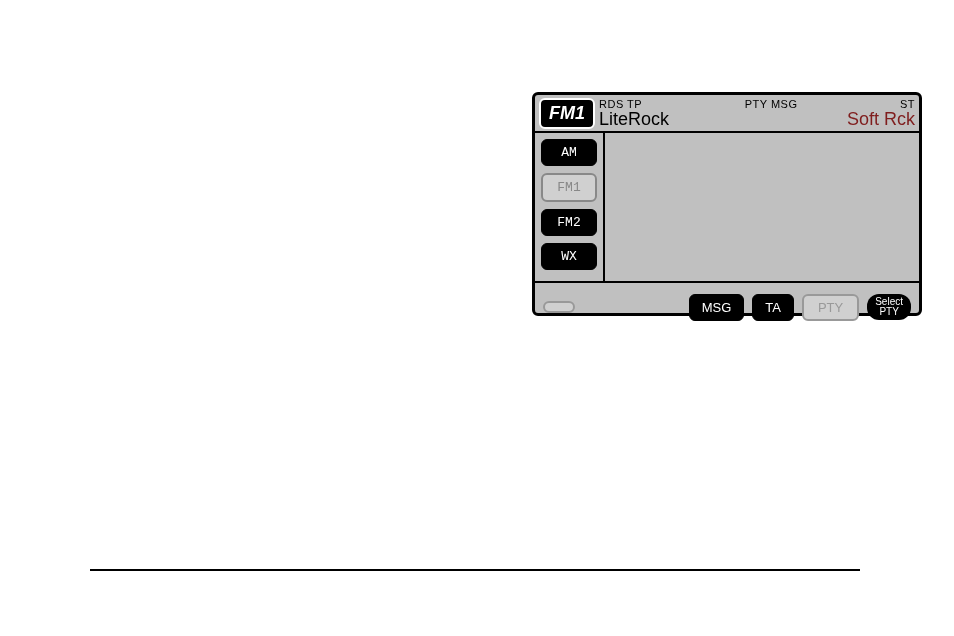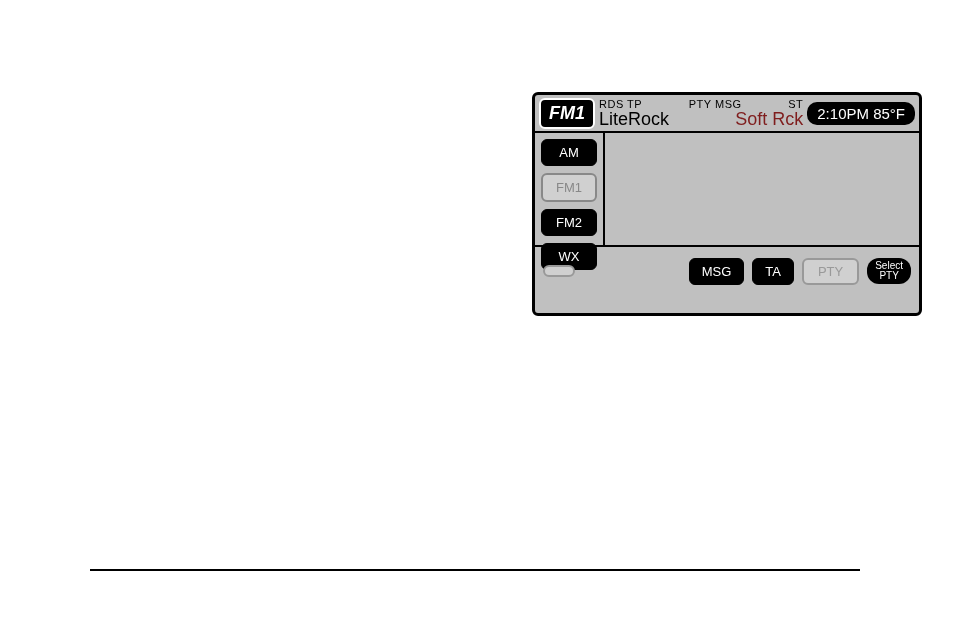--- a/index.html
+++ b/index.html
@@ -71,21 +71,22 @@
     .clock-temp {
       background: black;
       color: white;
       font-size: 15px;
       padding: 3px 10px;
       border-radius: 10px;
       white-space: nowrap;
     }
     .body-area {
       display: flex;
-      height: 112px;
+      height: 148px;
+      font-family: Liberation Mono, monospace;
     }
     .side-buttons {
       width: 70px;
       display: flex;
       flex-direction: column;
       padding: 6px 6px;
       gap: 7px;
       border-right: 2px solid black;
     }
     .side-btn {
@@ -174,21 +175,20 @@
       <div class="status-row">
         <span class="status-text">RDS TP</span>
         <span class="status-text">PTY MSG</span>
         <span class="status-text">ST</span>
       </div>
       <div class="status-row">
         <span class="station-name">LiteRock</span>
         <span class="genre-name">Soft Rck</span>
       </div>
     </div>
-    <div class="clock-temp">2:10PM 85°F</div>
   </div>
 
   <div class="body-area">
     <div class="side-buttons">
       <div class="side-btn">AM</div>
       <div class="side-btn selected">FM1</div>
       <div class="side-btn">FM2</div>
       <div class="side-btn">WX</div>
     </div>
   </div>

